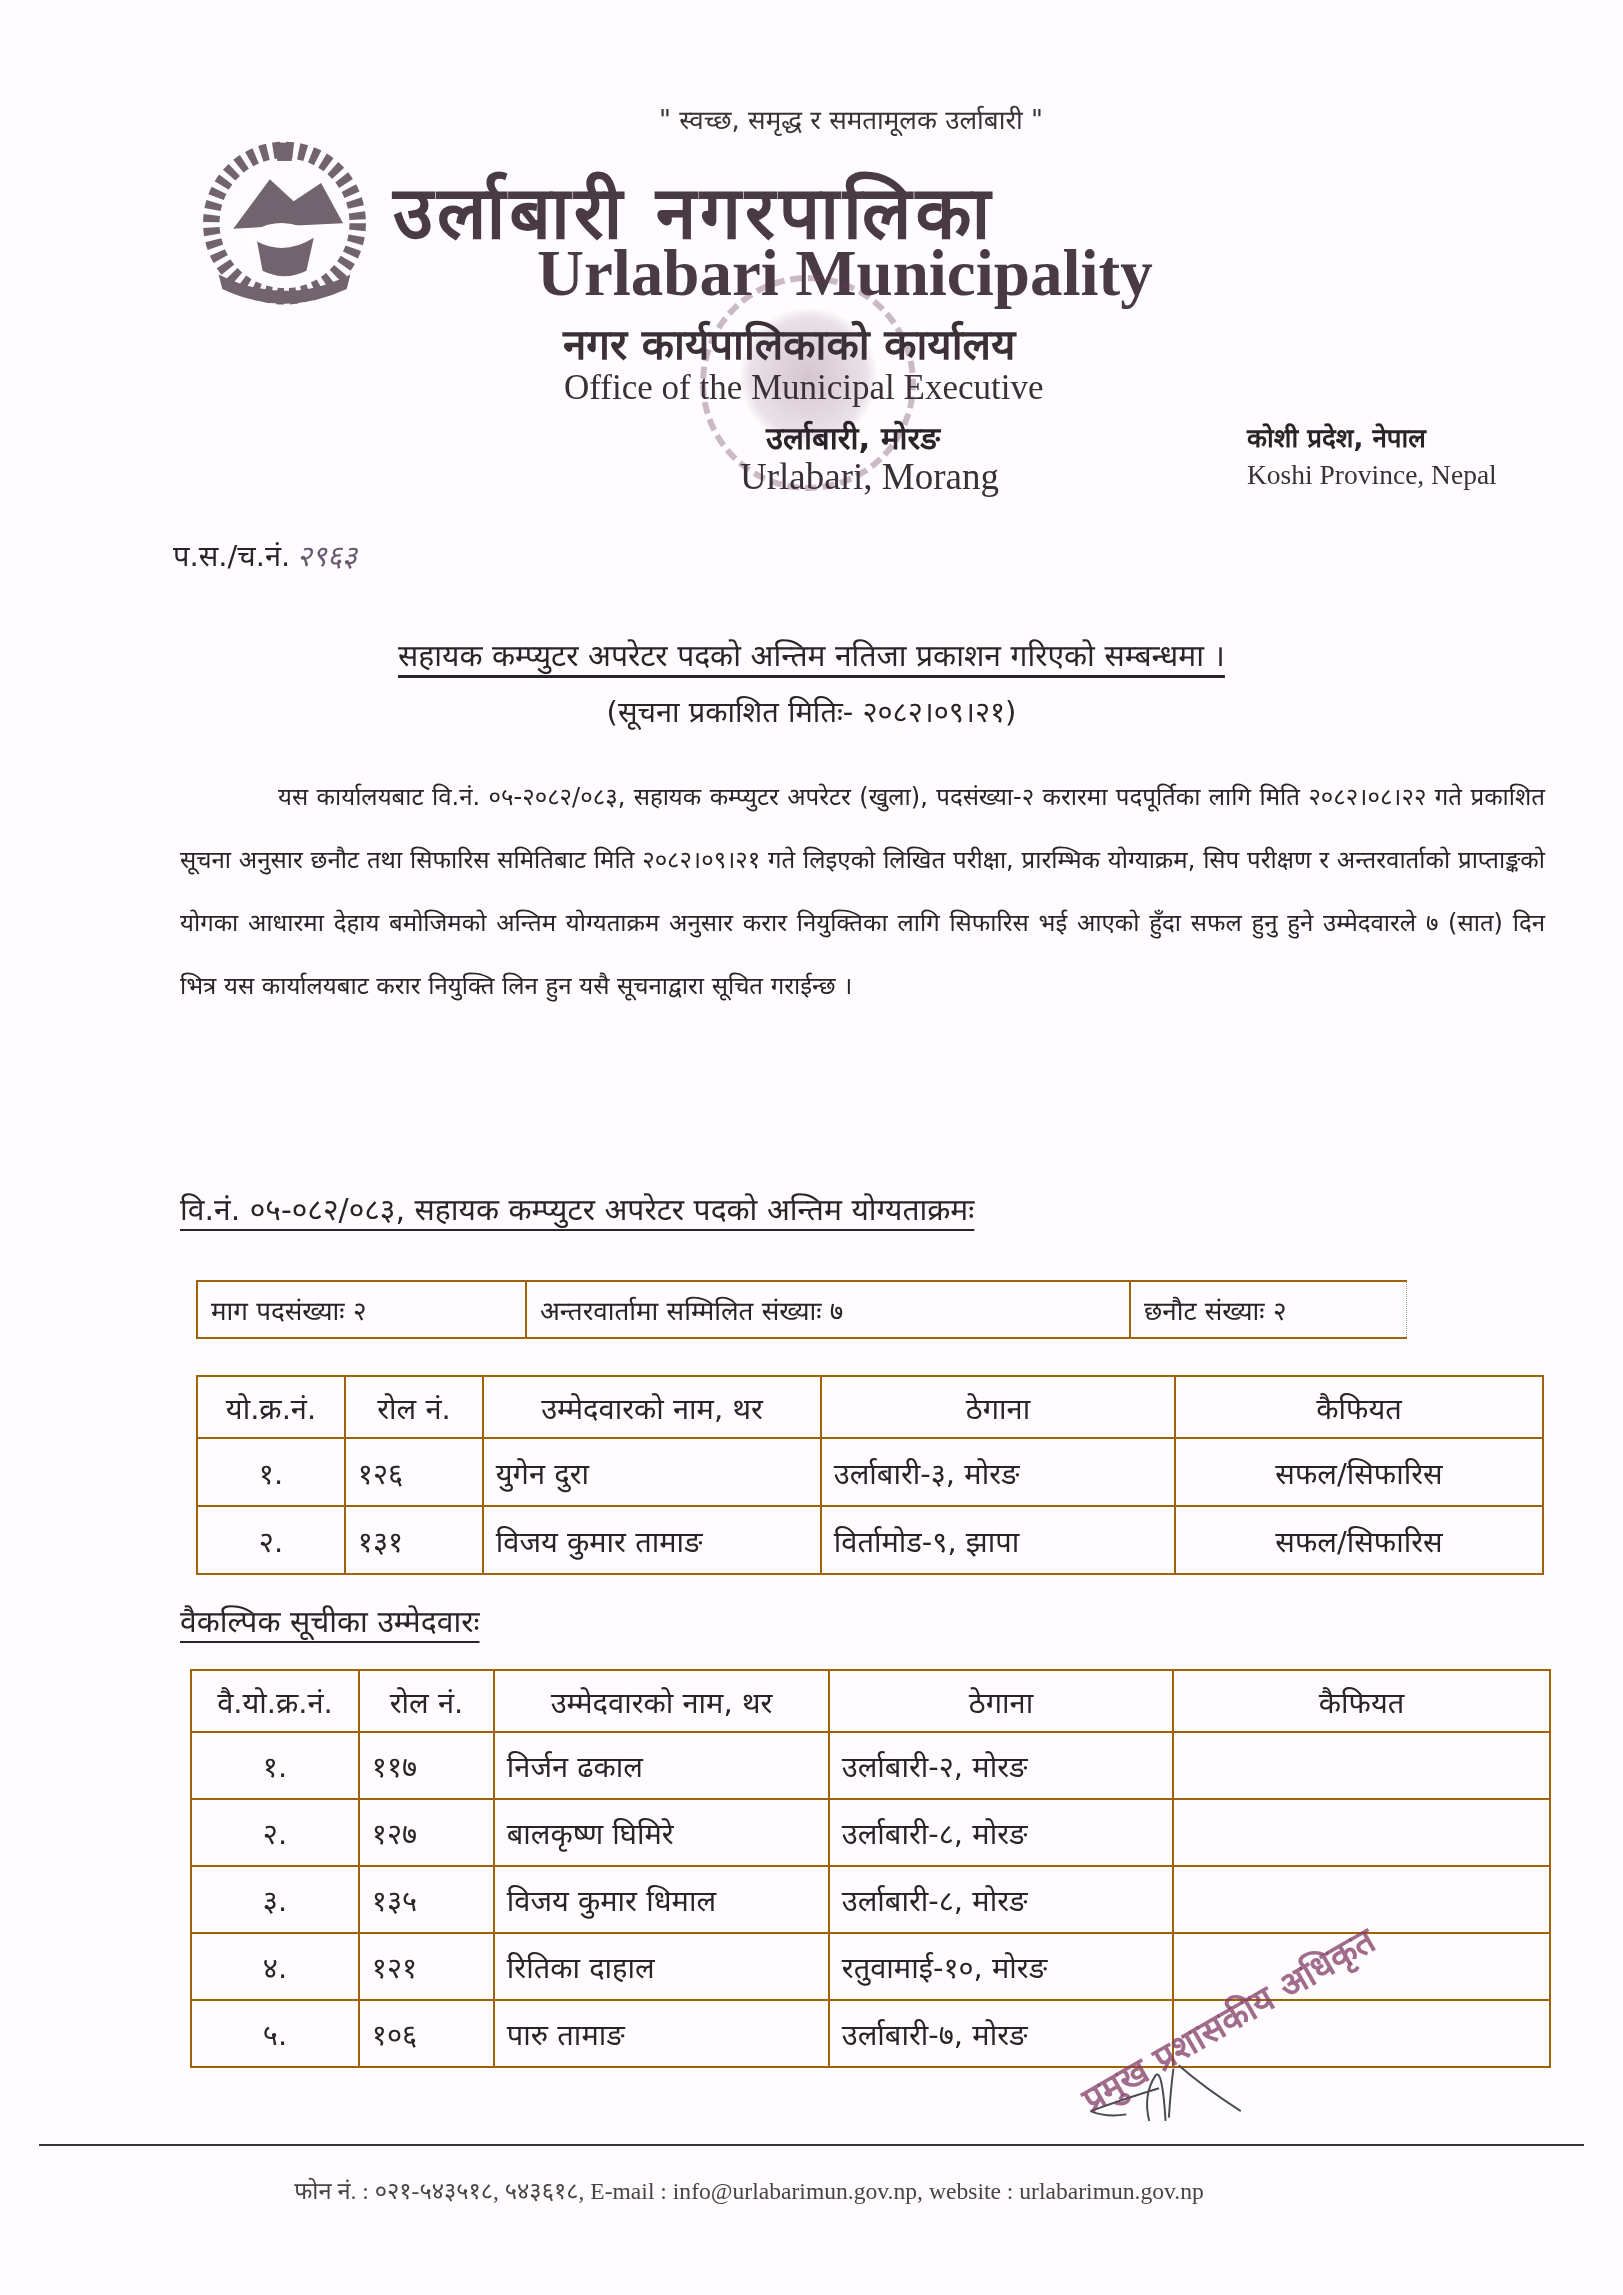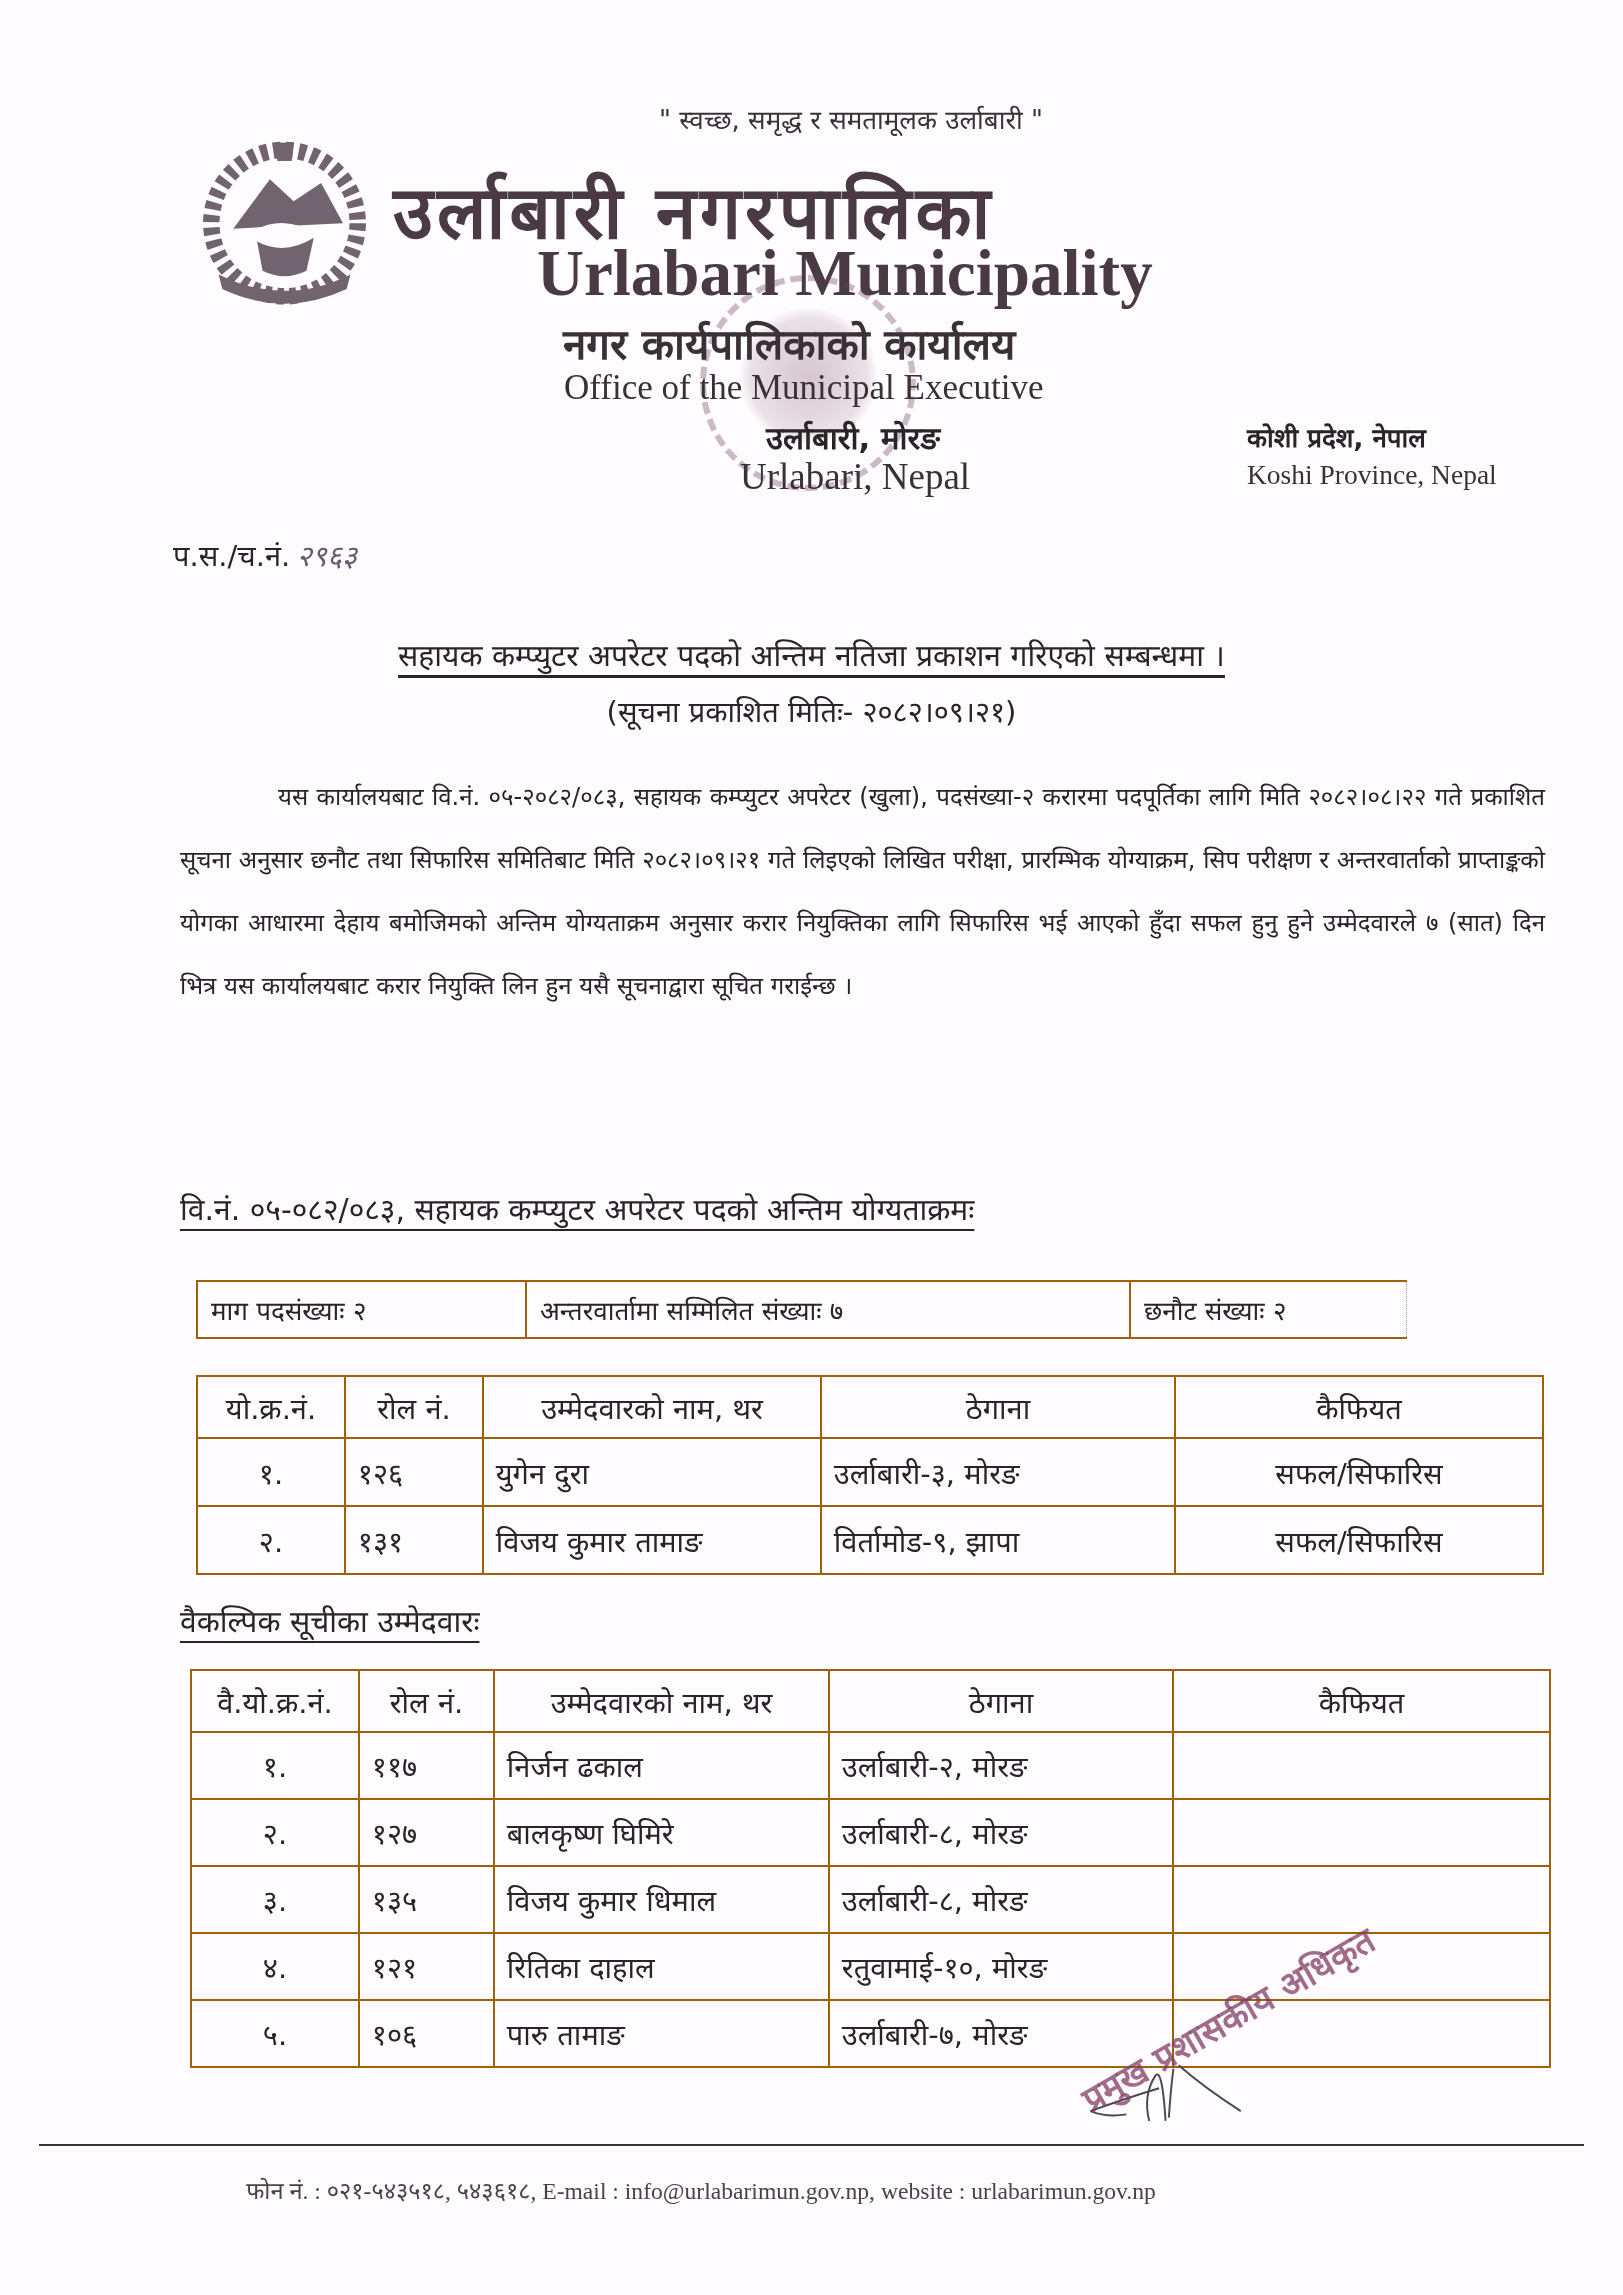--- a/index.html
+++ b/index.html
@@ -39,21 +39,21 @@
     #alt { left:190px; top:1669px; width:1361px; }
     #alt th { height:58px; text-align:center; }
     #alt td { height:63px; }
     .c-center { text-align:center; }
     .c-left { text-align:left; padding-left:11.8px; }
     #alt-head { left:180px; top:1600px; font-size:30px; text-decoration:underline; text-underline-offset:9.2px; text-decoration-thickness:2px; }
     #signature { left:1087px; top:2049px; width:216px; height:85px; }
     #stamp-sign { left:1073px; top:2081px; font-size:35px; font-weight:bold; color:rgba(130,60,100,0.75);
                   transform:rotate(-30deg); transform-origin:left top; white-space:nowrap; }
     #footer-line { left:39px; top:2144px; width:1545px; height:0; border-top:2.6px solid #3a3236; }
-    #footer { left:0; width:1402px; top:2174px; text-align:center; font-size:23.6px; color:#4a4246; }
+    #footer { left:0; width:1402px; top:2174px; text-align:center; font-size:23.6px; color:#4a4246;padding-left:48px; }
   </style>
 </head>
 <body>
 
 <div class="abs" id="motto">" स्वच्छ, समृद्ध र समतामूलक उर्लाबारी "</div>
 
 <svg class="abs" id="emblem" viewBox="0 0 100 100">
   <g fill="#5a4a56" opacity="0.85">
     <circle cx="50" cy="52" r="40" fill="none" stroke="#5a4a56" stroke-width="9" stroke-dasharray="4 3"></circle>
     <path d="M22 55 L42 28 L55 40 L70 30 L82 52 Z"></path>
@@ -66,21 +66,21 @@
 
 <div class="abs" id="title-np">उर्लाबारी नगरपालिका</div>
 <div class="abs serif" id="title-en">Urlabari Municipality</div>
 
 <div class="abs" id="stamp-head"></div>
 <div class="abs" id="stamp-head-inner"></div>
 
 <div class="abs" id="office-np">नगर कार्यपालिकाको कार्यालय</div>
 <div class="abs serif" id="office-en">Office of the Municipal Executive</div>
 <div class="abs" id="loc-np">उर्लाबारी, मोरङ</div>
-<div class="abs serif" id="loc-en">Urlabari, Nepal</div>
+<div class="abs serif" id="loc-en">Urlabari, Morang</div>
 <div class="abs" id="prov-np">कोशी प्रदेश, नेपाल</div>
 <div class="abs serif" id="prov-en">Koshi Province, Nepal</div>
 
 <div class="abs" id="ref">
   <span>प.स./च.नं.</span><span id="ref-no">२९६३</span>
 </div>
 
 <div class="abs" id="subject">
   <span>सहायक कम्प्युटर अपरेटर पदको अन्तिम नतिजा प्रकाशन गरिएको सम्बन्धमा ।</span>
 </div>

